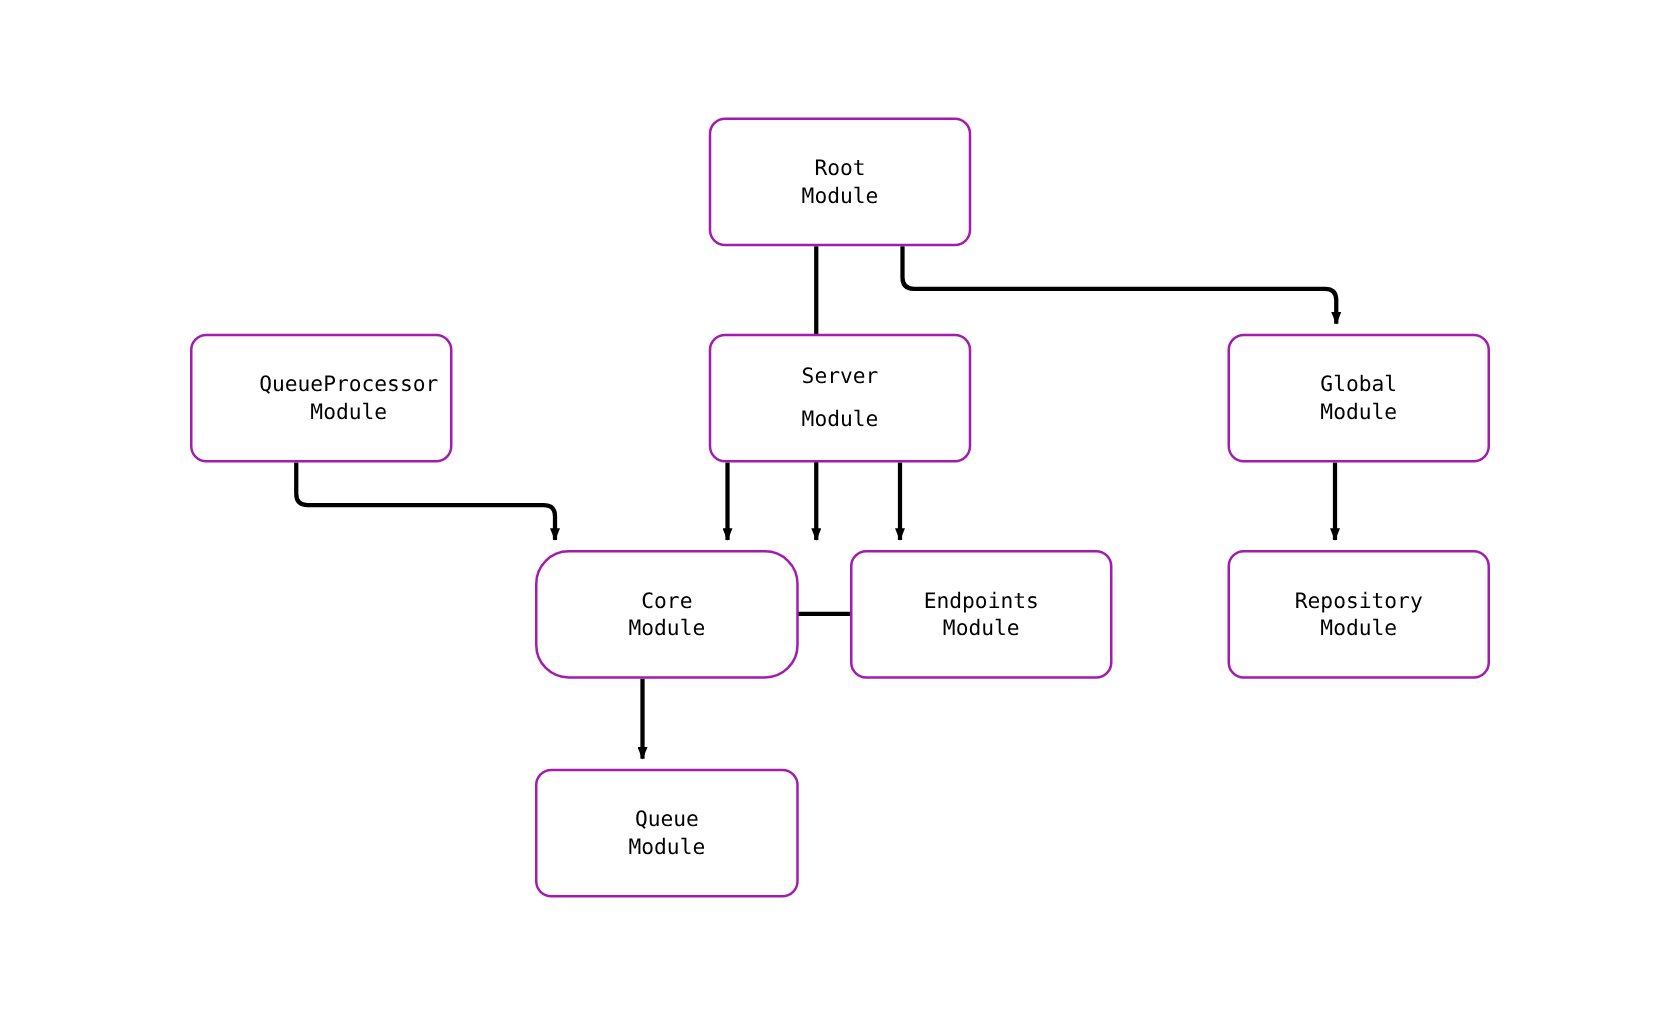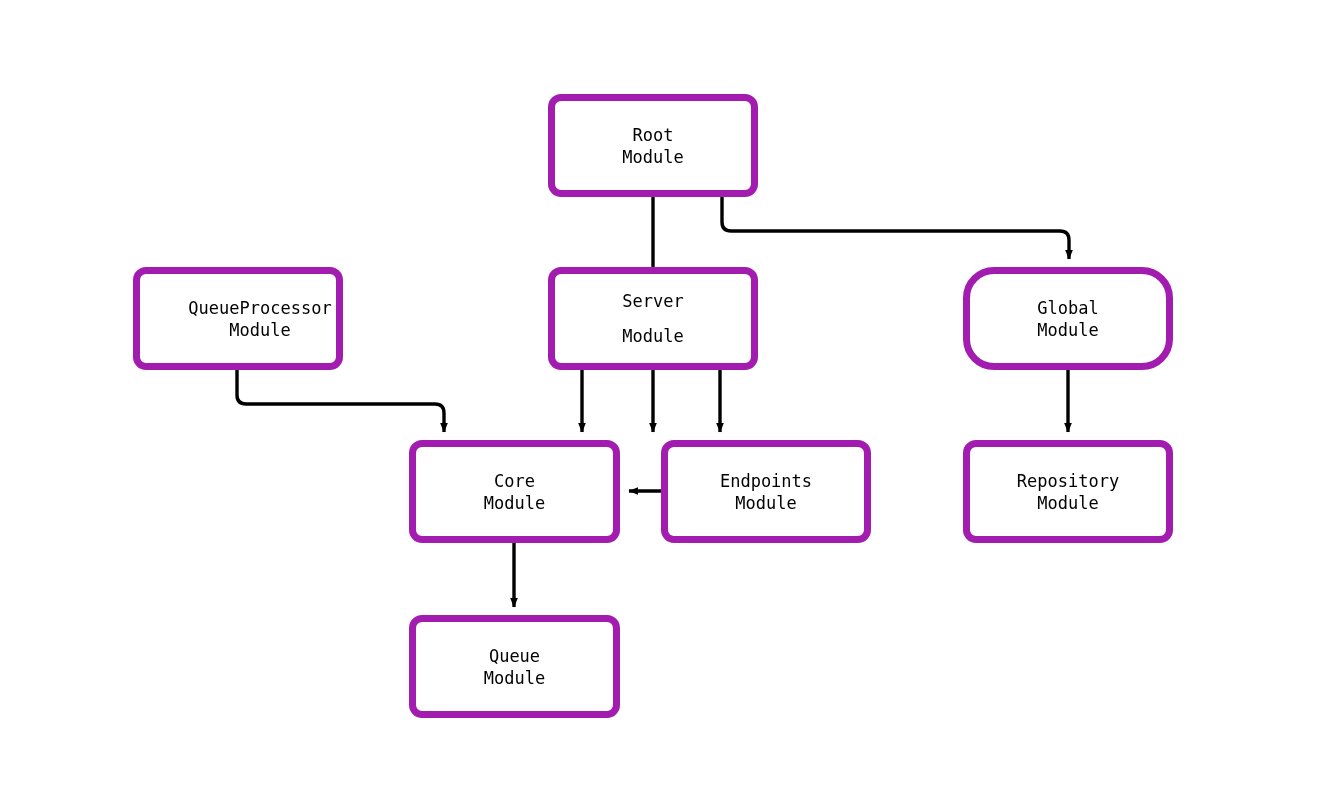--- a/index.html
+++ b/index.html
@@ -21,27 +21,28 @@
     position: absolute;
     top: 0;
     left: 0;
     width: 1337px;
     height: 809px;
   }
   .node {
     position: absolute;
     box-sizing: border-box;
     background: #ffffff;
-    border: 7px solid #a21caf;
+    border: 2px solid #a21caf;
     border-radius: 13px;
     display: flex;
     flex-direction: column;
     align-items: center;
     justify-content: center;
     z-index: 2;
+    margin-left: 19px;
   }
   .node-label {
     font-family: "DejaVu Sans Mono", monospace;
     font-size: 17px;
     line-height: 22px;
     color: #000000;
     text-align: center;
     white-space: pre;
     letter-spacing: 0px;
   }
@@ -90,26 +91,26 @@
   <div class="node" style="left:133px; top:267px; width:210px; height:103px;padding-left:44px;">
     <span class="node-label">QueueProcessor</span>
     <span class="node-label">Module</span>
   </div>
 
   <div class="node" style="left:548px; top:267px; width:210px; height:103px;gap:13px;">
     <span class="node-label">Server</span>
     <span class="node-label">Module</span>
   </div>
 
-  <div class="node" style="left:963px; top:267px; width:210px; height:103px;border-radius:31px;">
+  <div class="node" style="left:963px; top:267px; width:210px; height:103px;">
     <span class="node-label">Global</span>
     <span class="node-label">Module</span>
   </div>
 
-  <div class="node" style="left:409px; top:440px; width:211px; height:103px;">
+  <div class="node" style="left:409px; top:440px; width:211px; height:103px;border-radius:27px;">
     <span class="node-label">Core</span>
     <span class="node-label">Module</span>
   </div>
 
   <div class="node" style="left:661px; top:440px; width:210px; height:103px;">
     <span class="node-label">Endpoints</span>
     <span class="node-label">Module</span>
   </div>
 
   <div class="node" style="left:963px; top:440px; width:210px; height:103px;">

